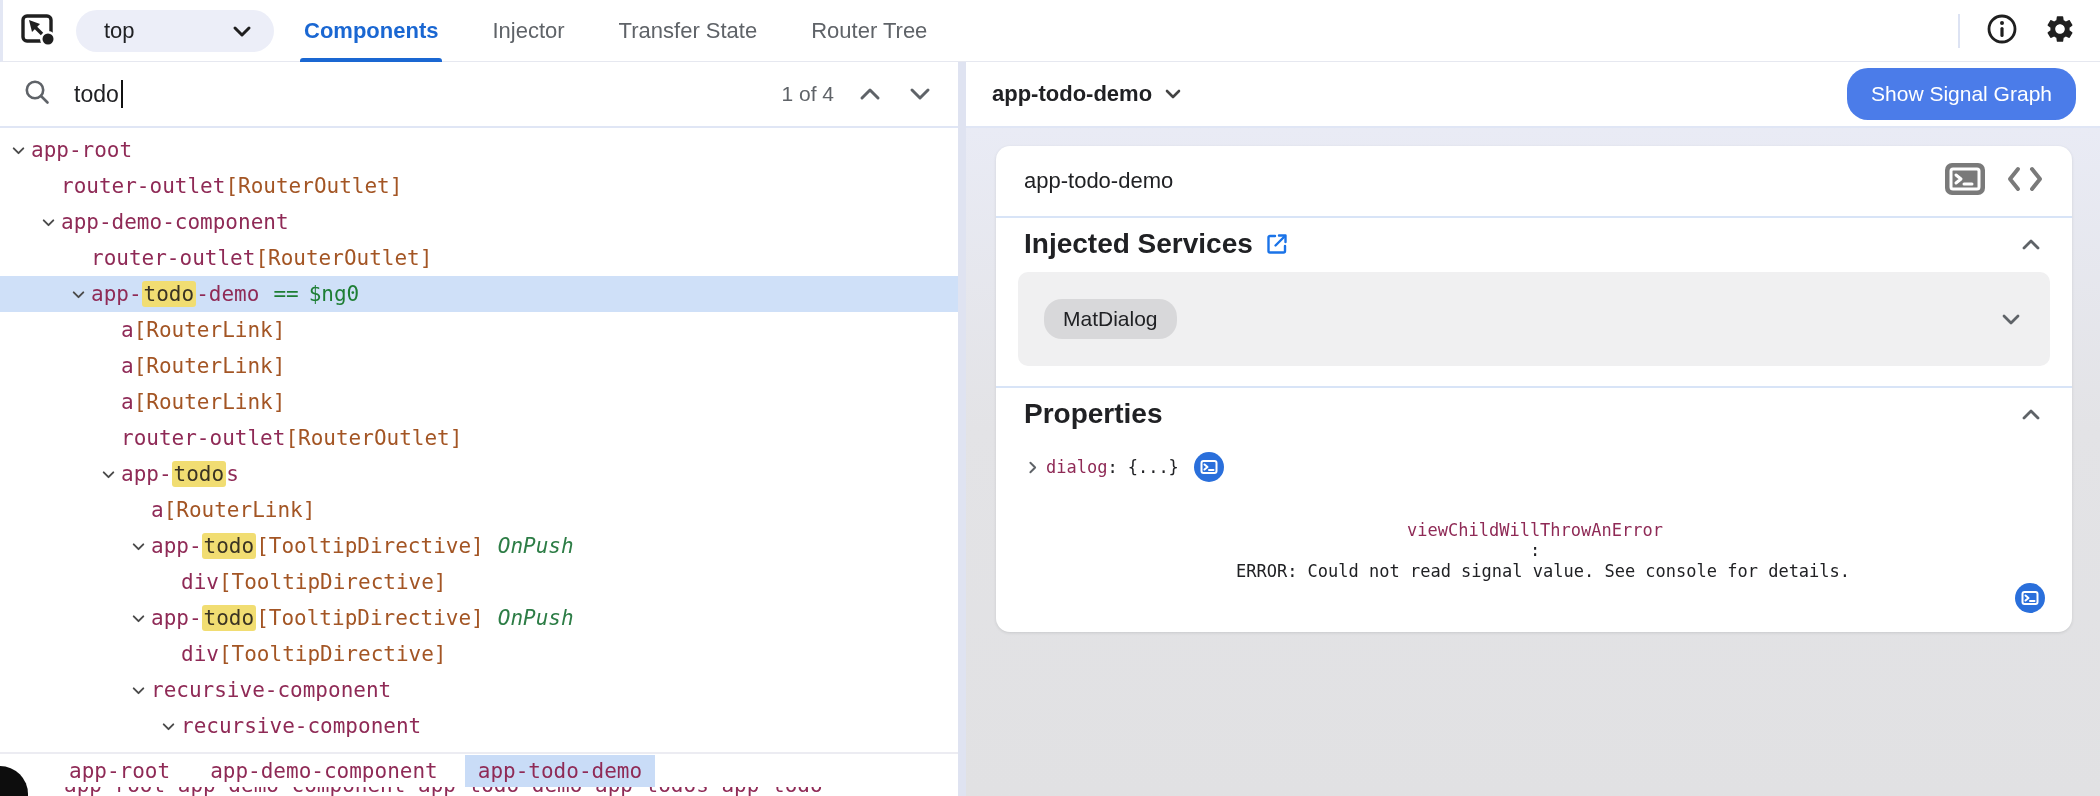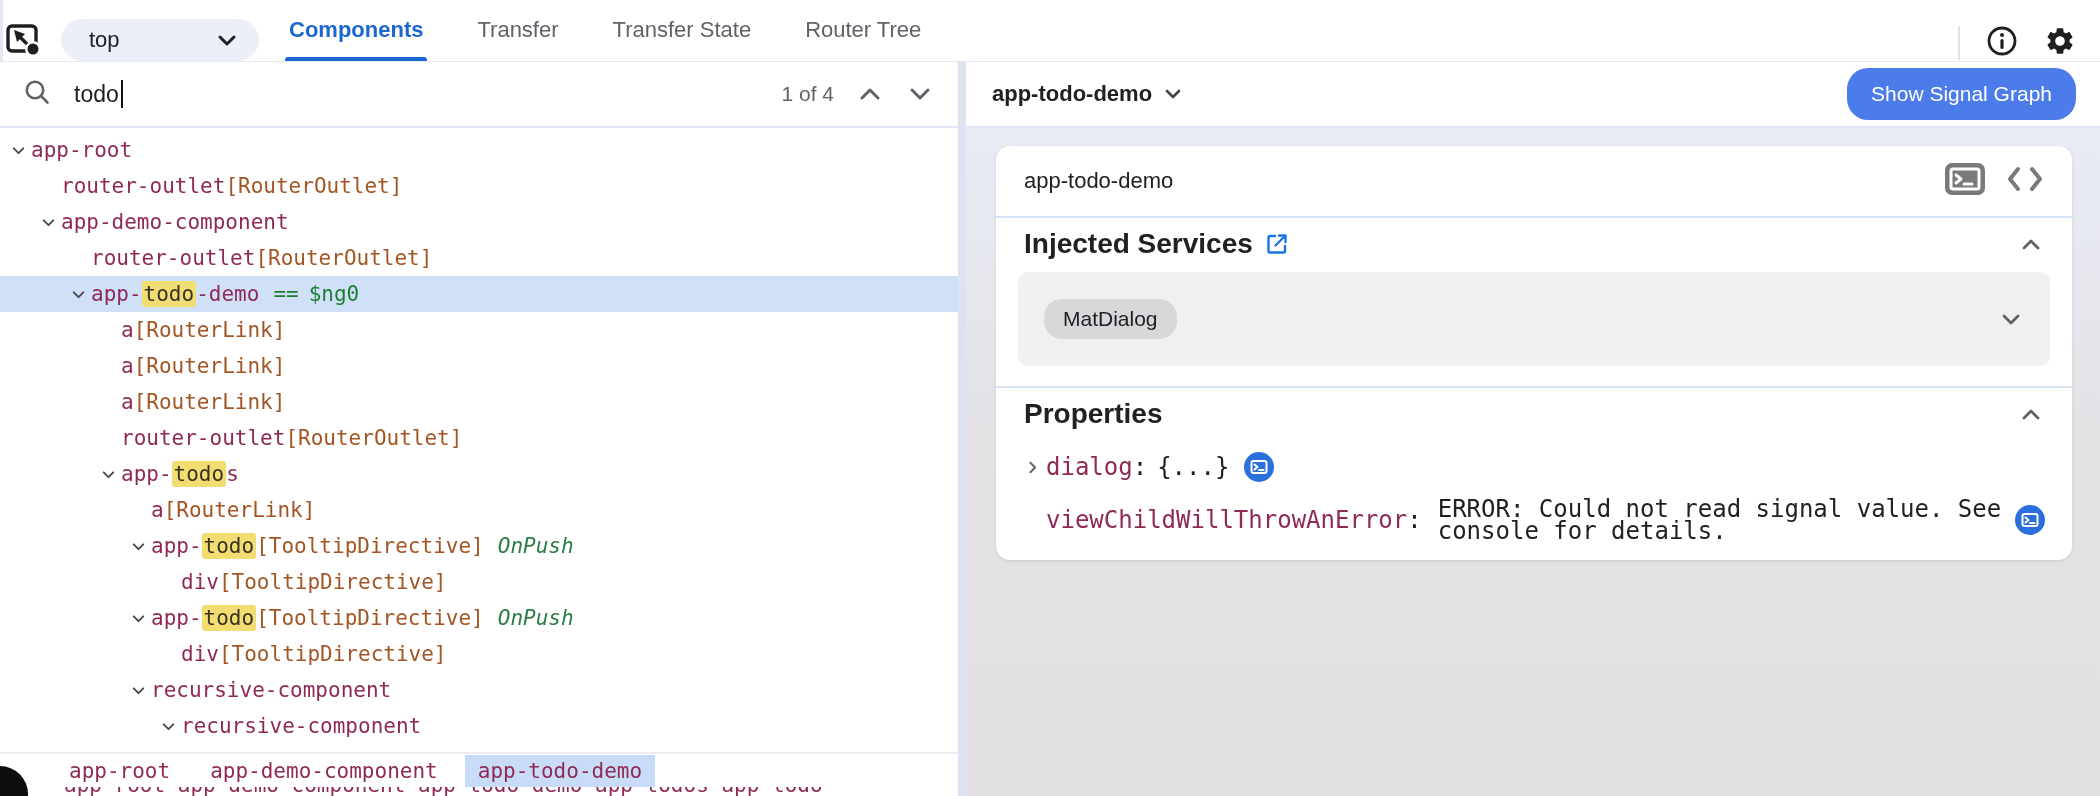--- a/index.html
+++ b/index.html
@@ -2,22 +2,22 @@
 <html><head>
 <meta charset="utf-8">
 <style>
   * { box-sizing: border-box; margin: 0; padding: 0; }
   html,body { width:2100px; height:796px; overflow:hidden; background:#fff; }
   body { font-family:"Liberation Sans","DejaVu Sans",sans-serif; color:#202124; }
 
   .app { width:2100px; height:796px; display:flex; flex-direction:column; }
 
   
-  .topbar { height:62px; flex:0 0 62px; display:flex; align-items:flex-end; background:#fff;
-            border-bottom:1px solid #e6e8f0; border-left:3px solid #e3e7f4; }
+  .topbar { height:62px; flex:0 0 62px; display:flex; align-items:center; background:#fff;
+            border-bottom:1px solid #e6e8f0; border-left:3px solid #e3e7f4; padding-left:15px; }
   .inspect-btn { width:40px; height:40px; display:flex; align-items:center; justify-content:center; cursor:pointer; }
   .frame-select { margin-left:18px; width:198px; height:42px; border-radius:21px; background:#eceef8;
                   display:flex; align-items:center; padding:0 20px 0 28px; font-size:22px; color:#202124; cursor:pointer; }
   .frame-select .chev { margin-left:auto; display:flex; }
   .tabs { display:flex; align-items:stretch; height:62px; margin-left:26px; gap:46px; }
   .tab { display:flex; align-items:center; font-size:22px; color:#5f6368; position:relative; padding:0 4px; cursor:pointer; white-space:nowrap; }
   .tab.active { color:#1a67d2; font-weight:700; }
   .tab.active::after { content:""; position:absolute; left:0; right:0; bottom:0; height:4px; background:#1a67d2; border-radius:3px 3px 0 0; }
   .topbar-right { margin-left:auto; display:flex; align-items:center; gap:26px; padding-right:24px; }
   .vline { width:2px; height:34px; background:#dde3f3; }
@@ -76,23 +76,23 @@
   .sect-title { font-size:28px; font-weight:700; color:#202124; }
   .ext-link { margin-left:12px; display:flex; cursor:pointer; }
   .collapse { margin-left:auto; display:flex; cursor:pointer; }
 
   .services-box { margin:2px 22px 20px 22px; height:94px; background:#f0f0f1; border-radius:10px;
                   display:flex; align-items:center; padding:0 26px; }
   .chip { background:#d8d8da; border-radius:18px; padding:8px 19px; font-size:21px; color:#202124; cursor:pointer; }
   .services-chev { margin-left:auto; display:flex; cursor:pointer; }
 
   .props { padding:4px 26px 18px 28px; }
-  .prop-row { display:flex; align-items:center; font-family:"DejaVu Sans Mono","Liberation Mono",monospace; font-size:24px; }
+  .prop-row { display:flex; align-items:center; font-family:"DejaVu Sans Mono","Liberation Mono",monospace; font-size:17px; }
   .prop-row.short { height:46px; }
-  .prop-row.long { margin-top:8px; }
+  .prop-row.long { margin-top:8px;flex-direction:column; }
   .prop-expander { width:22px; display:flex; color:#5f6368; flex:0 0 22px; cursor:pointer; }
   .prop-noexp { width:22px; flex:0 0 22px; }
   .prop-name { color:#8f2a56; white-space:pre; }
   .prop-colon { color:#202124; }
   .prop-val { color:#202124; margin-left:10px; white-space:pre; }
   .prop-val.wrap { margin-left:16px; flex:1; white-space:normal; line-height:22px; max-width:660px; }
   .log-icon { margin-left:14px; display:flex; cursor:pointer; }
   .log-icon.far { margin-left:auto; }
 </style>
 </head>
@@ -115,21 +115,21 @@
     <div class="frame-select">
       <span>top</span>
       <span class="chev">
         <svg width="24" height="24" viewBox="0 0 24 24">
             <path d="M5 9l7 7 7-7" fill="none" stroke="#1f1f1f" stroke-width="3" stroke-linecap="round" stroke-linejoin="round"></path>
           </svg>
       </span>
     </div>
     <nav class="tabs" id="tabs">
         <div class="tab active">Components</div>
-        <div class="tab">Transfer</div>
+        <div class="tab">Injector</div>
         <div class="tab">Transfer State</div>
         <div class="tab">Router Tree</div>
       </nav>
     <div class="topbar-right">
       <div class="vline"></div>
       <div class="icon-btn">
         <span>
           <svg width="32" height="32" viewBox="0 0 32 32">
             <circle cx="16" cy="16" r="13" fill="none" stroke="#1f1f1f" stroke-width="2.8"></circle>
             <circle cx="16" cy="10" r="2" fill="#1f1f1f"></circle>

